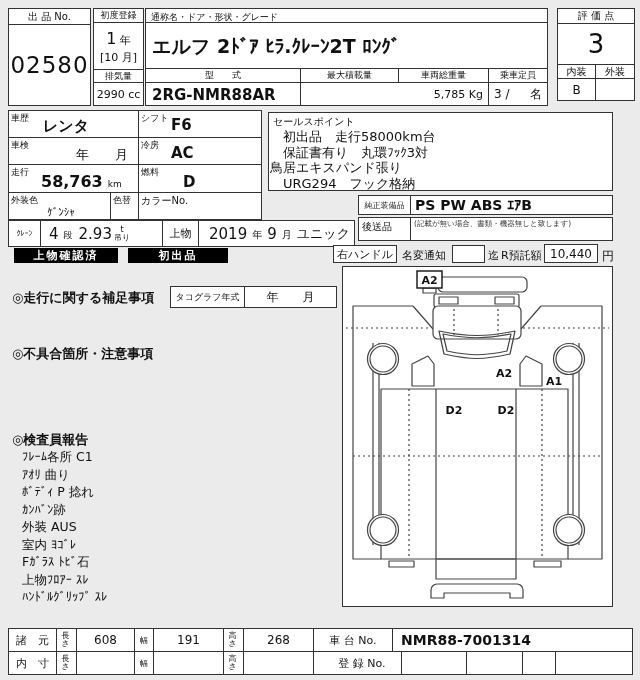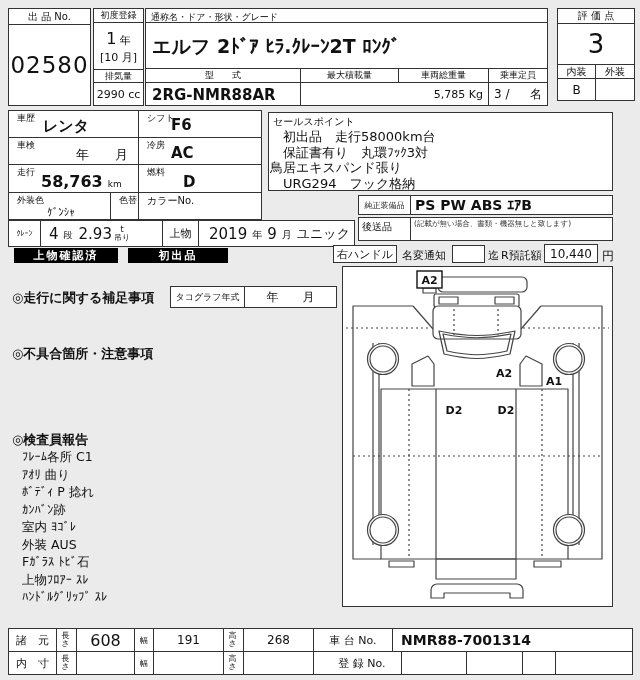--- a/index.html
+++ b/index.html
@@ -3,21 +3,21 @@
 <meta charset="utf-8">
 <style>
   html,body{margin:0;padding:0;}
   .sheet{position:relative;width:640px;height:680px;background:#ebebeb;
          font-family:"DejaVu Sans",sans-serif;color:#111;overflow:hidden;}
   .bx{position:absolute;background:#fff;border:1px solid #333;box-sizing:border-box;}
   .cell{position:absolute;box-sizing:border-box;}
   .br{border-right:1px solid #333;}
   .bb{border-bottom:1px solid #333;}
   .bt{border-top:1px solid #333;}
-  .corner{position:absolute;top:1px;left:2px;font-size:9px;white-space:nowrap;margin-left:6px;}
+  .corner{position:absolute;top:1px;left:2px;font-size:9px;white-space:nowrap;}
   .ctr{display:flex;align-items:center;justify-content:center;}
   .val{font-size:15px;font-weight:600;}
   .badge{position:absolute;background:#000;color:#fff;font-size:11px;font-weight:700;
          display:flex;align-items:center;justify-content:center;letter-spacing:2px;}
   .txt{position:absolute;white-space:nowrap;}
   .bold{font-weight:700;}
   .vlabel{font-size:8px;line-height:1.05;width:10px;word-break:break-all;margin:0 auto;}
   .stack{display:inline-flex;flex-direction:column;align-items:center;line-height:1;
          font-size:8px;vertical-align:middle;margin:0 2px;}
   svg text{font-family:"DejaVu Sans",sans-serif;}
@@ -164,22 +164,22 @@
   </div>
 
   <div class="txt bold" style="left:12px;top:345px;font-size:13px;">◎不具合箇所・注意事項</div>
 
   <div class="txt bold" style="left:12px;top:431px;font-size:13px;">◎検査員報告</div>
   <div class="txt" style="left:22px;top:448px;width:240px;font-size:12.5px;line-height:17.5px;white-space:normal;">
     <div>ﾌﾚｰﾑ各所 C1</div>
     <div>ｱｵﾘ 曲り</div>
     <div>ﾎﾞﾃﾞｨ P 捻れ</div>
     <div>ｶﾝﾊﾞﾝ跡</div>
+    <div>外装 AUS</div>
     <div>室内 ﾖｺﾞﾚ</div>
-    <div>外装 AUS</div>
     <div>Fｶﾞﾗｽ ﾄﾋﾞ石</div>
     <div>上物ﾌﾛｱｰ ｽﾚ</div>
     <div>ﾊﾝﾄﾞﾙｸﾞﾘｯﾌﾟ ｽﾚ</div>
   </div>
 
   <div class="bx" style="left:342px;top:266px;width:271px;height:341px;">
     <svg viewBox="0 0 269 339" width="269" height="339">
       <g fill="none" stroke="#444" stroke-width="1.2" stroke-linejoin="round">
 
         <path d="M70,39 H10 V292 H38"></path>
@@ -248,21 +248,21 @@
       <text x="163" y="147" font-size="11" font-weight="bold" text-anchor="middle" fill="#111">D2</text>
     </svg>
   </div>
 
   <div class="bx" style="left:8px;top:628px;width:625px;height:47px;">
 
     <div class="cell br bb ctr" style="left:0;top:0;width:48px;height:23px;font-size:11px;">諸　元</div>
     <div class="cell br bb ctr" style="left:48px;top:0;width:20px;height:23px;">
         <div class="vlabel">長さ</div>
       </div>
-    <div class="cell br bb ctr" style="left:68px;top:0;width:58px;height:23px;font-size:16px;">608</div>
+    <div class="cell br bb ctr" style="left:68px;top:0;width:58px;height:23px;font-size:12px;">608</div>
     <div class="cell br bb ctr" style="left:126px;top:0;width:19px;height:23px;font-size:8px;">幅</div>
     <div class="cell br bb ctr" style="left:145px;top:0;width:70px;height:23px;font-size:12px;">191</div>
     <div class="cell br bb ctr" style="left:215px;top:0;width:20px;height:23px;">
         <div class="vlabel">高さ</div>
       </div>
     <div class="cell br bb ctr" style="left:235px;top:0;width:70px;height:23px;font-size:12px;">268</div>
     <div class="cell br bb ctr" style="left:305px;top:0;width:79px;height:23px;font-size:11px;">車 台 No.</div>
     <div class="cell bb" style="left:384px;top:0;right:0;height:23px;font-size:14px;font-weight:600;padding:3px 0 0 8px;">NMR88-7001314</div>
 
     <div class="cell br ctr" style="left:0;top:23px;width:48px;bottom:0;font-size:11px;">内　寸</div>

